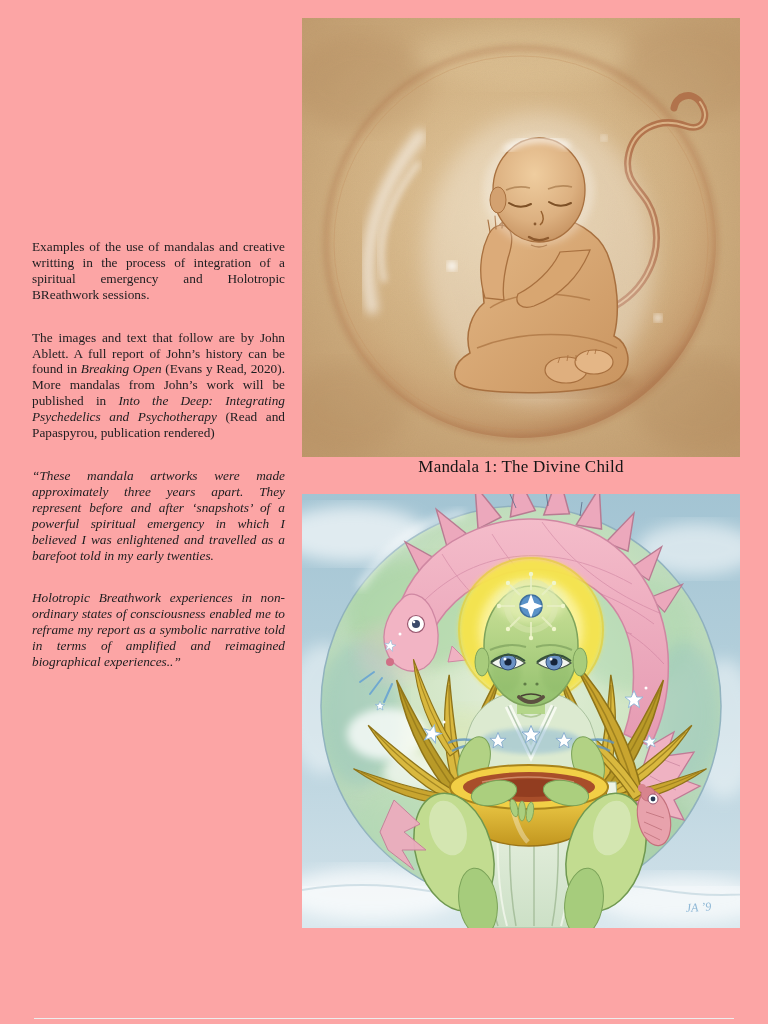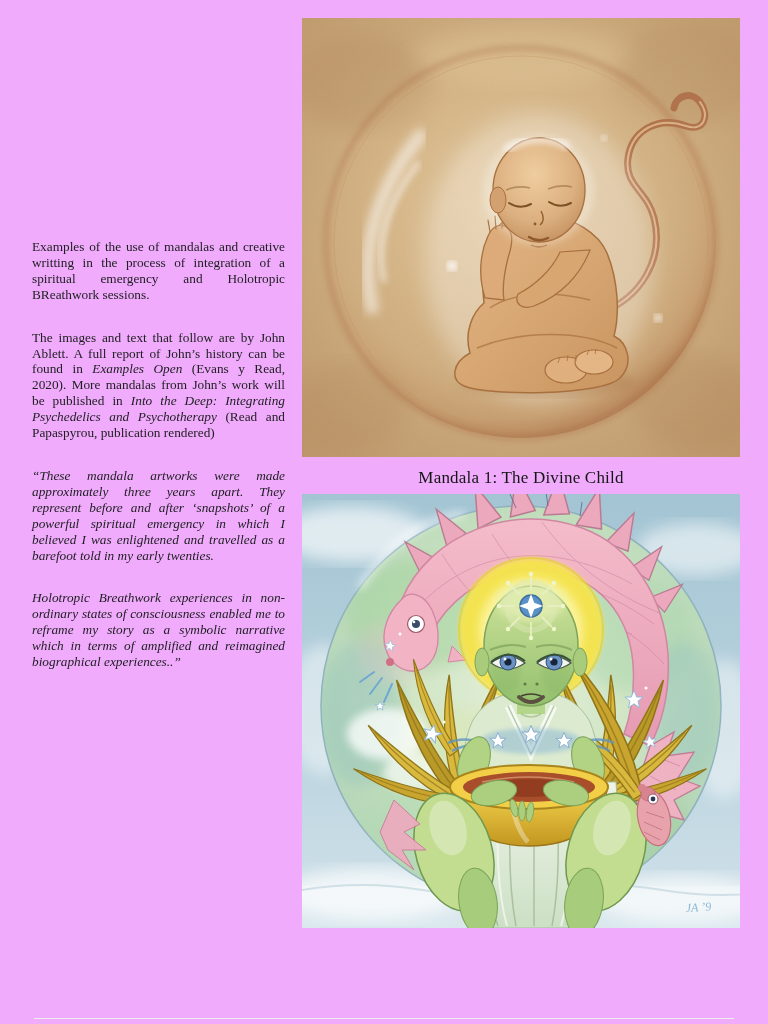--- a/index.html
+++ b/index.html
@@ -1,40 +1,40 @@
 <!DOCTYPE html>
 <html><head>
 <meta charset="utf-8">
 <style>
   html,body{margin:0;padding:0;background:#ffffff;}
-  .page{position:relative;width:768px;height:1024px;background:#f0abfc;overflow:hidden;
+  .page{position:relative;width:768px;height:1024px;background:#fca5a5;overflow:hidden;
         font-family:"Liberation Serif","DejaVu Serif",serif;}
   .text-col{position:absolute;left:32px;top:239px;width:253px;color:#1d1d1f;
             font-size:13.3px;line-height:15.9px;text-align:justify;}
   .text-col p{margin:0 0 27px 0;}
   .text-col p.italic{font-style:italic;}
   .text-col em{font-style:italic;}
   .fig{position:absolute;left:302px;width:438px;margin:0;}
   #fig1{top:18px;}
   #fig2{top:494px;}
   .fig svg{display:block;}
-  .caption{text-align:center;font-size:17px;color:#151515;margin-top:11px;letter-spacing:.2px;}
+  .caption{text-align:center;font-size:17px;color:#151515;letter-spacing:.2px;}
   #fig2 .caption{margin-top:13px;}
   .footer-rule{position:absolute;left:34px;top:1018px;width:700px;height:1px;background:#ededed;}
 </style>
 </head>
 <body>
 
 <div class="page">
 
   <div class="text-col">
       <p class=""><span>Examples of the use of mandalas and creative writting in the process of integration of a spiritual emergency and Holotropic BReathwork sessions.</span></p>
-      <p class=""><span>The images and text that follow are by John Ablett. A full report of John’s history can be found in </span><em>Examples Open</em><span> (Evans y Read, 2020). More mandalas from John’s work will be published in </span><em>Into the Deep: Integrating Psychedelics and Psychotherapy</em><span> (Read and Papaspyrou, publication rendered)</span></p>
+      <p class=""><span>The images and text that follow are by John Ablett. A full report of John’s history can be found in </span><em>Breaking Open</em><span> (Evans y Read, 2020). More mandalas from John’s work will be published in </span><em>Into the Deep: Integrating Psychedelics and Psychotherapy</em><span> (Read and Papaspyrou, publication rendered)</span></p>
       <p class="italic"><em>“These mandala artworks were made approximately three years apart. They represent before and after ‘snapshots’ of a powerful spiritual emergency in which I believed I was enlightened and travelled as a barefoot told in my early twenties.</em></p>
-      <p class="italic"><em>Holotropic Breathwork experiences in non-ordinary states of consciousness enabled me to reframe my story as a symbolic narrative which in terms of amplified and reimagined biographical experiences..”</em></p>
+      <p class="italic"><em>Holotropic Breathwork experiences in non-ordinary states of consciousness enabled me to reframe my report as a symbolic narrative told in terms of amplified and reimagined biographical experiences..”</em></p>
     </div>
 
   <figure class="fig" id="fig1">
     <svg width="438" height="439" viewBox="0 0 438 439">
       <defs>
         <radialGradient id="pg1" cx="50%" cy="45%" r="75%">
           <stop offset="0%" stop-color="#dcc096"></stop>
             <stop offset="55%" stop-color="#cfae80"></stop>
             <stop offset="100%" stop-color="#bd976a"></stop>
         </radialGradient>

